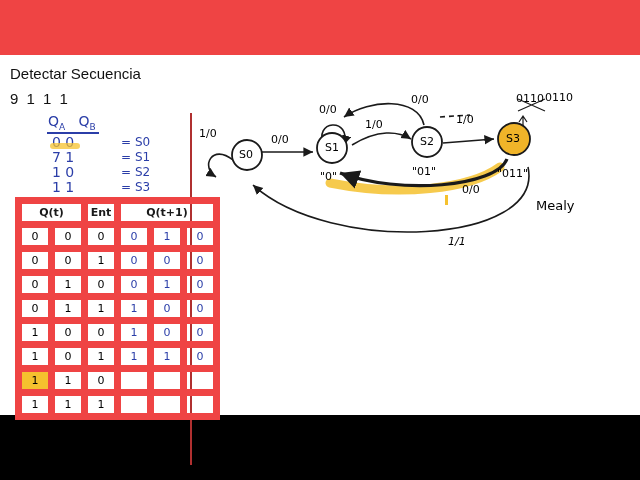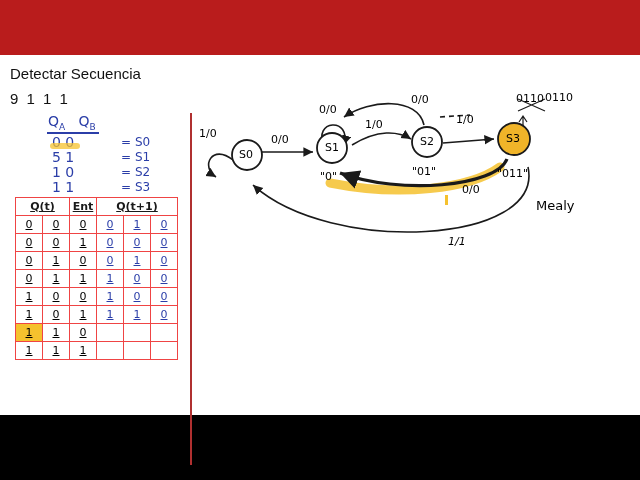--- a/index.html
+++ b/index.html
@@ -1,29 +1,29 @@
 <!DOCTYPE html>
 <html><head>
 <meta charset="utf-8">
 <style>
   html,body{margin:0;padding:0;background:#000;}
   body{width:640px;height:480px;overflow:hidden;font-family:"Liberation Sans",sans-serif;}
-  #stage{position:relative;width:640px;height:344px;background:#b91c1c;}
+  #stage{position:relative;width:640px;height:344px;background:#ef4444;}
   #board{position:absolute;left:0;top:55px;width:640px;height:360px;background:#ffffff;}
   .abs{position:absolute;}
   .ink{color:#1a1a1a;}
   .red{color:#cc2222;}
   .blue{color:#2b3ea8;}
   #divider{position:absolute;left:190px;top:58px;width:2px;height:352px;background:#b03030;}
   .title{font-family:"Liberation Sans",sans-serif;font-size:15px;color:#111;}
   .hand{font-family:"DejaVu Sans",sans-serif;}
   .sm{font-size:11px;}
   .xs{font-size:9px;}
   table.truth{border-collapse:collapse;font-family:"DejaVu Sans",sans-serif;font-size:11px;}
-  table.truth td,table.truth th{border:1px solid #ef4444;text-align:center;padding:0;text-decoration:underline;}
+  table.truth td,table.truth th{border:7px solid #ef4444;text-align:center;padding:0;}
   .cellbit{width:26px;height:17px;line-height:17px;}
   svg{position:absolute;left:0;top:0;overflow:visible;}
 </style>
 </head>
 <body>
 
 <div id="stage">
   <div id="board">
 
     <div id="divider"></div>
@@ -33,21 +33,21 @@
 
     <div class="abs hand blue" style="left:48px;top:58px;font-size:14px;">
       <span>Q</span><sub style="font-size:9px;">A</sub>
       &nbsp;
       <span>Q</span><sub style="font-size:9px;">B</sub>
     </div>
     <div class="abs" style="left:47px;top:77px;width:52px;height:2px;background:#2b3ea8;"></div>
 
     <div class="abs hand blue" style="left:52px;top:80px;font-size:14px;line-height:15px;">
       <div>0 0</div>
-      <div>5 1</div>
+      <div>7 1</div>
       <div>1 0</div>
       <div>1 1</div>
     </div>
     <div class="abs hand blue" style="left:108px;top:80px;font-size:12px;line-height:15px;margin-left:13px;">
       <div><span>=</span> <span>S0</span></div>
       <div><span>=</span> <span>S1</span></div>
       <div><span>=</span> <span>S2</span></div>
       <div><span>=</span> <span>S3</span></div>
     </div>
 

